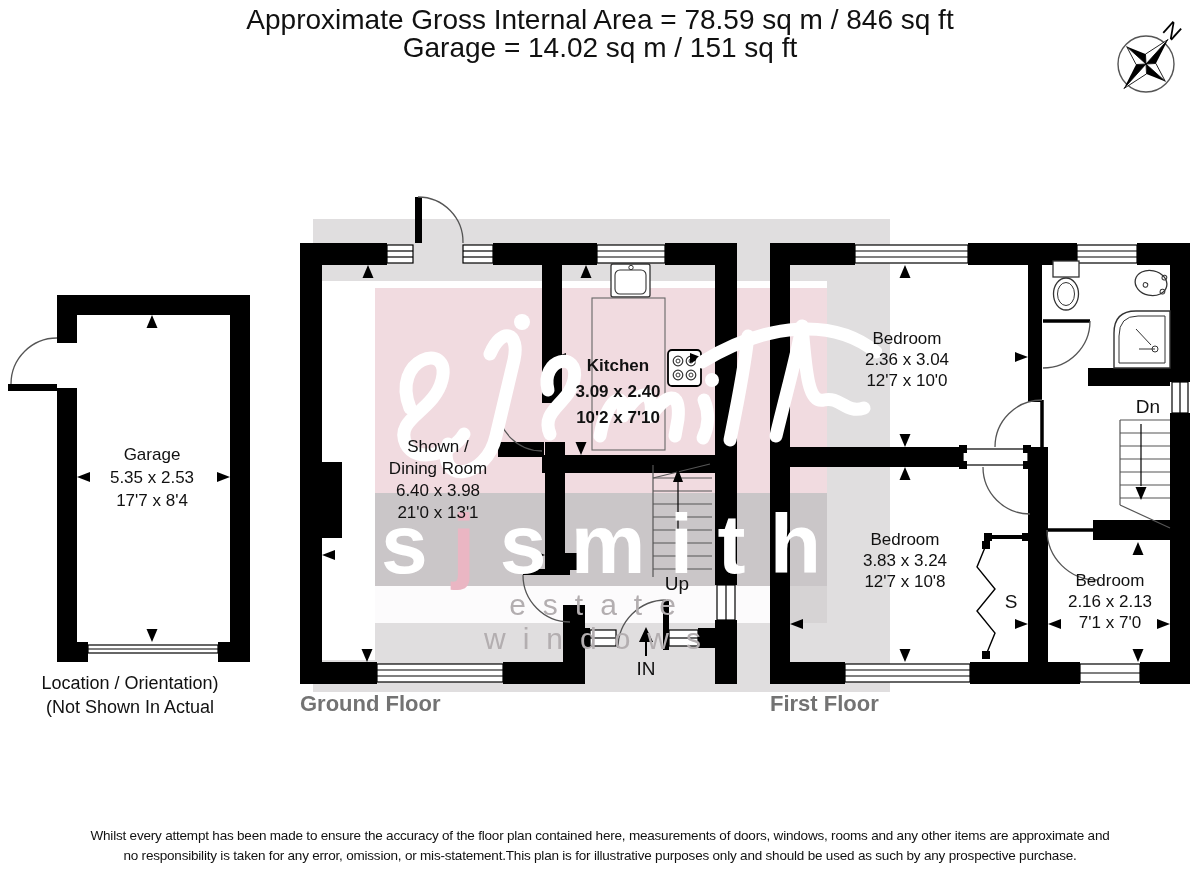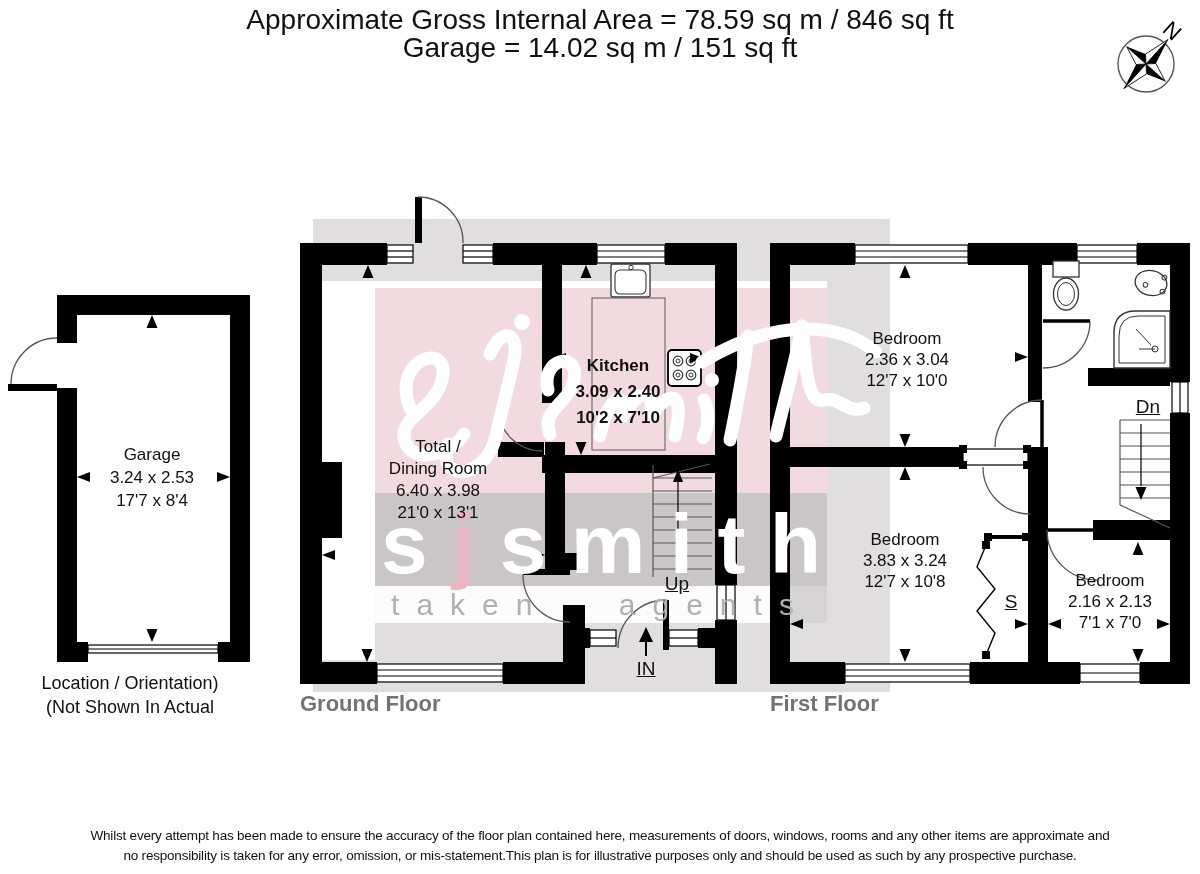--- a/index.html
+++ b/index.html
@@ -27,21 +27,21 @@
   .wm-script{left:372px;top:288px;z-index:3;}
   .wm-letters{left:375px;top:502px;width:452px;display:flex;justify-content:space-between;
               padding:0 6px;box-sizing:border-box;z-index:3;
               font-weight:bold;font-size:84px;line-height:1;color:#ffffff;}
   .wm-letters .jpink{color:#eab6c3;}
   .wm-tagline{left:375px;top:588px;width:452px;text-align:center;z-index:3;
               font-size:30px;color:#b3aeb0;letter-spacing:17px;word-spacing:44px;}
   
   .lbl{z-index:4;text-align:center;font-size:17px;line-height:21px;color:#111;transform:translateX(-50%);}
   .lbl.kitchen{line-height:26px;}
-  .small-lbl{z-index:4;font-size:19px;color:#111;transform:translateX(-50%);text-decoration:underline;}
+  .small-lbl{z-index:4;font-size:19px;color:#111;transform:translateX(-50%);}
   .title{z-index:4;font-size:22px;font-weight:bold;color:#737373;}
   .note{z-index:4;text-align:center;font-size:18px;line-height:24px;color:#111;transform:translateX(-50%);}
   .footer{left:0;top:826px;width:1200px;text-align:center;z-index:4;
           font-size:13.5px;line-height:20px;letter-spacing:-0.2px;color:#111;}
 </style>
 </head>
 <body>
 
 <div class="abs header">
   <div>Approximate Gross Internal Area = 78.59 sq m / 846 sq ft</div>
@@ -371,34 +371,34 @@
 <div class="abs wm-letters">
   <span>s</span>
   <span class="jpink">j</span>
   <span>s</span>
   <span>m</span>
   <span>i</span>
   <span>t</span>
   <span>h</span>
 </div>
 
-<div class="abs wm-tagline">taken agents</div>
+<div class="abs wm-tagline">estate windows</div>
 
 <div class="abs lbl" style="left:152px;top:443px;line-height:23px;">
   <div>Garage</div>
-  <div>3.24 x 2.53</div>
+  <div>5.35 x 2.53</div>
   <div>17'7 x 8'4</div>
 </div>
 <div class="abs note" style="left:130px;top:671px;">
   <div>Location / Orientation)</div>
   <div>(Not Shown In Actual</div>
 </div>
 
 <div class="abs lbl" style="left:438px;top:436px;line-height:22px;">
-  <div>Total /</div>
+  <div>Shown /</div>
   <div>Dining Room</div>
   <div>6.40 x 3.98</div>
   <div>21'0 x 13'1</div>
 </div>
 
 <div class="abs lbl kitchen" style="left:618px;top:353px;font-weight:bold;">
   <div>Kitchen</div>
   <div>3.09 x 2.40</div>
   <div>10'2 x 7'10</div>
 </div>

